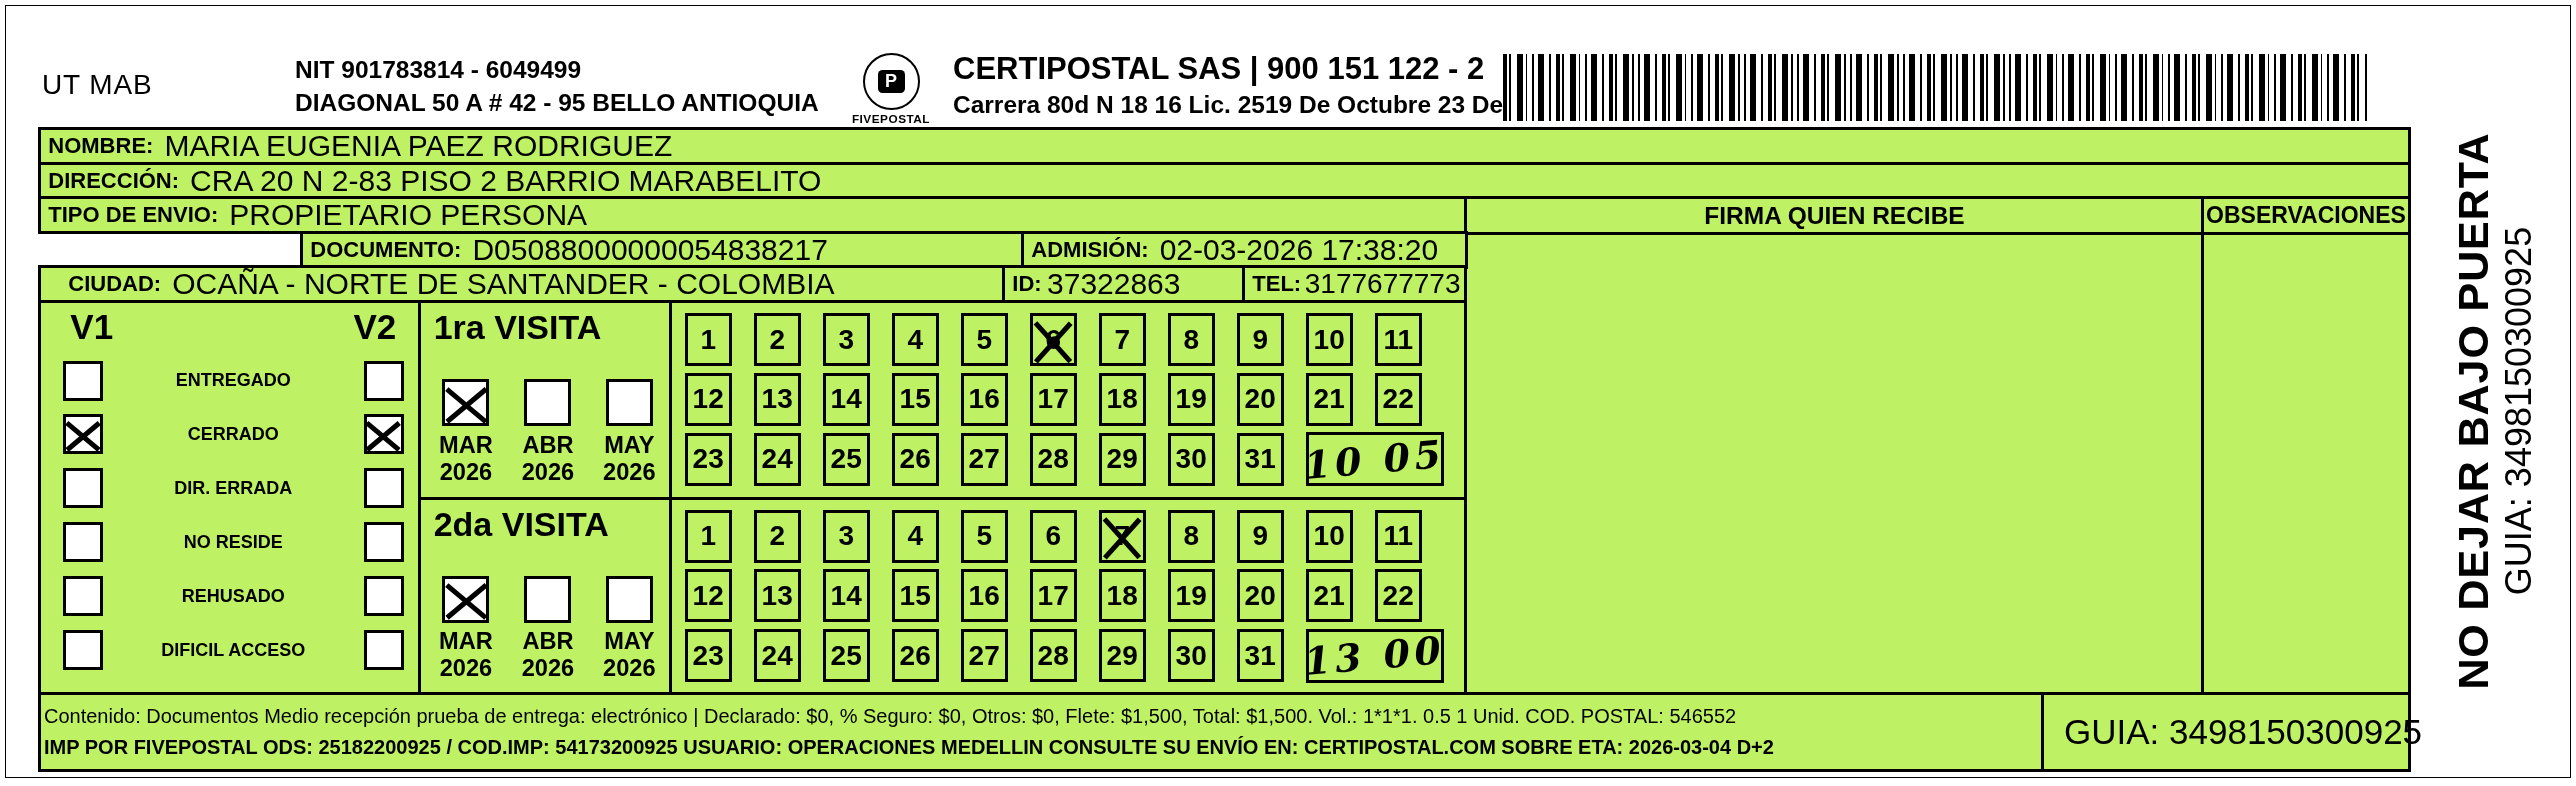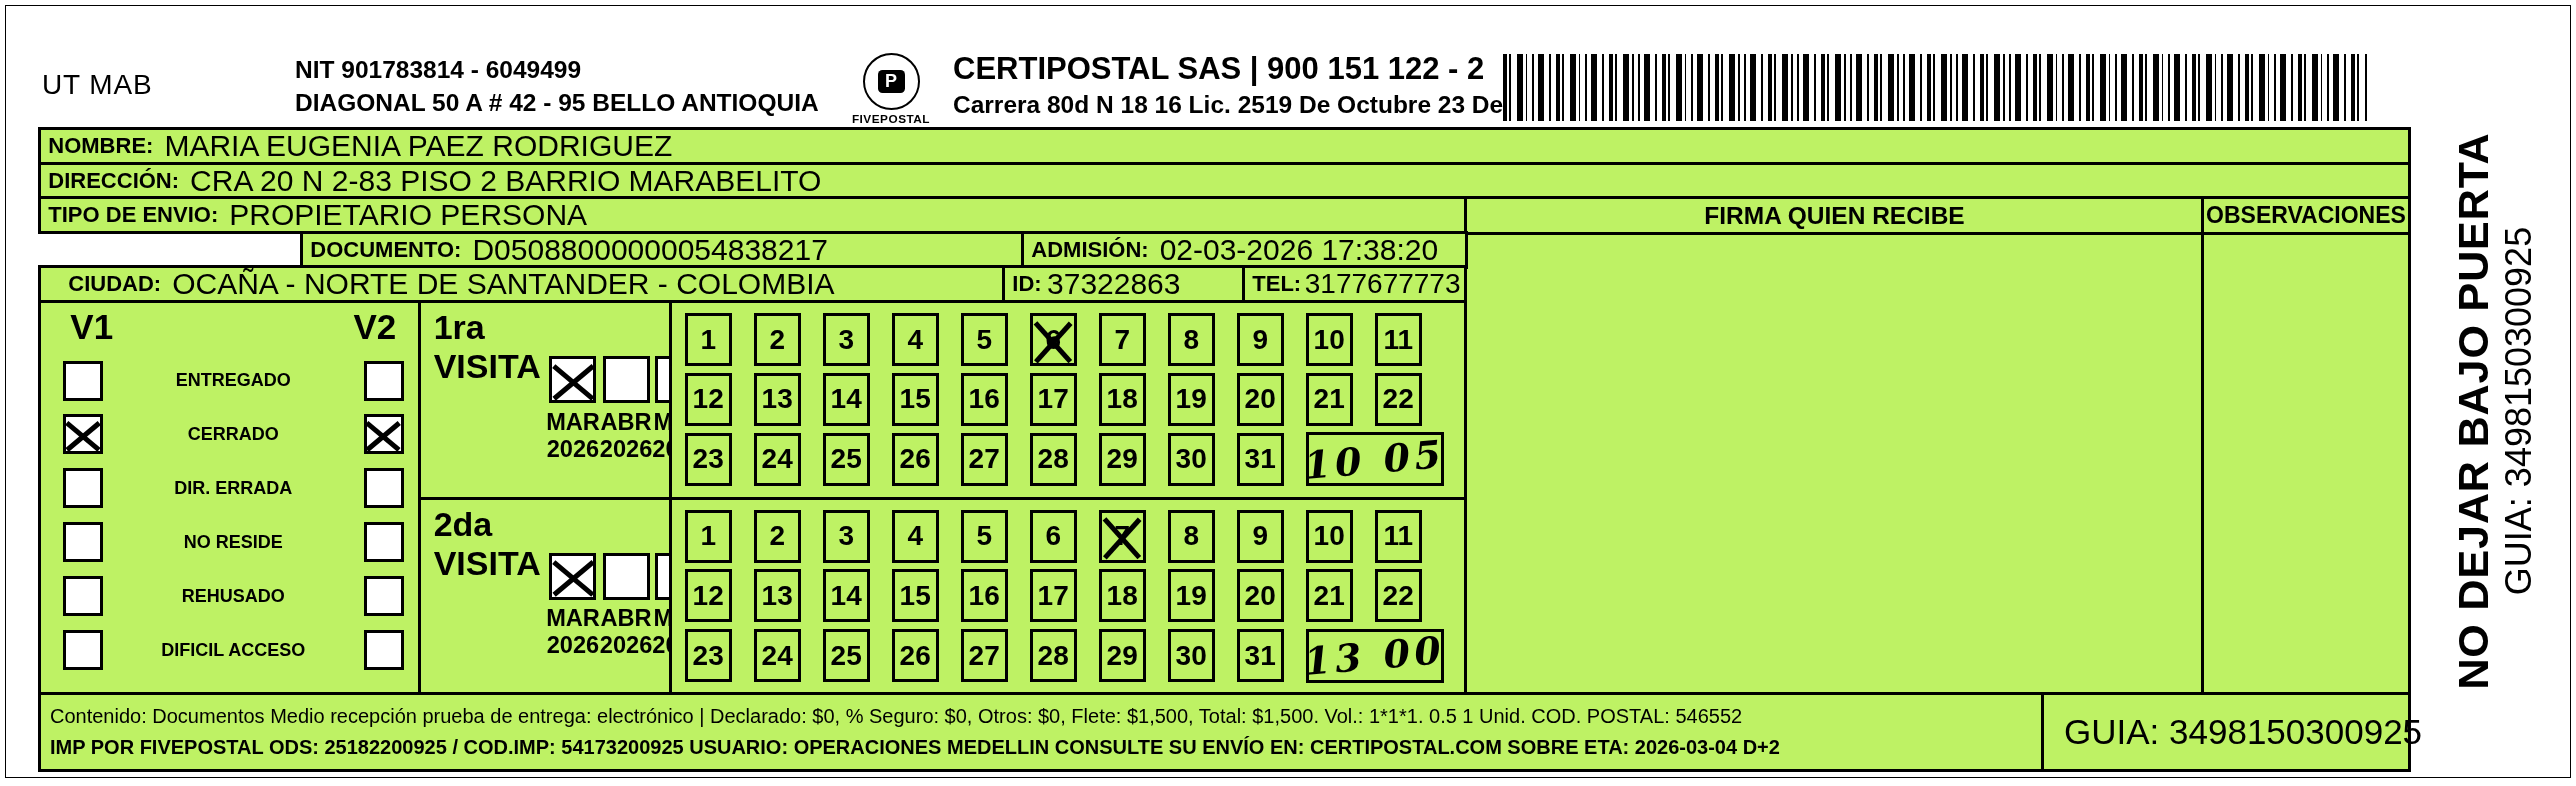--- a/index.html
+++ b/index.html
@@ -37,44 +37,44 @@
   .statuscell{flex-direction:column;align-items:stretch;padding:3.6px 14.5px 9px 22px;justify-content:space-between;}
   .vheads{display:flex;justify-content:space-between;font-size:35px;font-weight:700;padding:0 7.3px;}
   .srow{display:flex;align-items:center;justify-content:space-between;}
   .srow .slabel{font-size:18px;font-weight:700;flex:1;text-align:center;}
   .cb{width:40px;height:40px;border:3.6px solid #000;box-sizing:border-box;position:relative;background:#fff;flex:0 0 auto;}
   .cb.checked::before,.cb.checked::after{content:"";position:absolute;top:50%;left:-12%;width:124%;height:4.5px;background:#000;}
   .cb.checked::before{transform:rotate(40deg);}
   .cb.checked::after{transform:rotate(-40deg);}
   
   .monthscell{flex-direction:column;align-items:stretch;padding:0;}
-  .visit-block{flex:1;display:flex;flex-direction:row;padding:5.4px 9px 3.6px 12.7px;box-sizing:border-box;}
+  .visit-block{flex:1;display:flex;flex-direction:column;padding:5.4px 9px 3.6px 12.7px;box-sizing:border-box;gap:12px;}
   .visit-block.first{border-bottom:3.6px solid #000;}
   .visit-title{font-size:34px;font-weight:700;}
   .mrow{display:flex;justify-content:space-between;margin-top:20px;padding:0 5.4px;}
-  .mcol{text-align:center;margin-top:28px;}
+  .mcol{text-align:center;}
   .mcb{width:47px;height:47px;margin:0 auto;}
   .mname{font-size:23.6px;font-weight:700;line-height:27px;margin-top:5.4px;}
   
   .calcell{flex-direction:column;align-items:stretch;padding:0;}
   .cal-block{flex:1;display:flex;flex-direction:column;justify-content:space-evenly;
         padding:3.6px 12.7px;box-sizing:border-box;}
   .cal-block.first{border-bottom:3.6px solid #000;}
   .dayrow{display:flex;gap:22px;align-items:center;}
   .day{width:47px;height:53px;border:3.6px solid #000;box-sizing:border-box;position:relative;
         display:flex;align-items:center;justify-content:center;font-size:28px;font-weight:700;flex:0 0 auto;}
   .day.checked::before,.day.checked::after{content:"";position:absolute;top:50%;left:-14%;width:128%;height:4.5px;background:#000;}
   .day.checked::before{transform:rotate(48deg);}
   .day.checked::after{transform:rotate(-48deg);}
   .timebox{width:138px;height:54px;border:3.6px solid #000;box-sizing:border-box;
         display:flex;align-items:center;justify-content:center;flex:0 0 auto;}
   .hand{font-family:"DejaVu Serif",serif;font-style:italic;font-weight:700;font-size:38px;
         transform:rotate(-5deg);letter-spacing:4.5px;white-space:nowrap;}
   
-  .fineprint{flex-direction:column;align-items:flex-start;justify-content:center;padding-left:9px;line-height:31px;}
+  .fineprint{flex-direction:column;align-items:flex-start;justify-content:center;padding-left:3px;line-height:31px;}
   .fp1{font-size:20px;font-weight:500;white-space:nowrap;}
   .fp2{font-size:20px;font-weight:700;white-space:nowrap;}
   .guiacell .val{font-size:35px;}
   
   .sidenote{position:absolute;left:2413px;top:127px;width:162px;height:567px;}
   .sidenote-inner{position:absolute;top:50%;left:50%;transform:translate(-50%,-50%) rotate(-90deg);
         text-align:center;white-space:nowrap;}
   .side1{font-size:43px;font-weight:700;letter-spacing:0.9px;}
   .side2{font-size:36px;font-weight:400;}
 </style>

